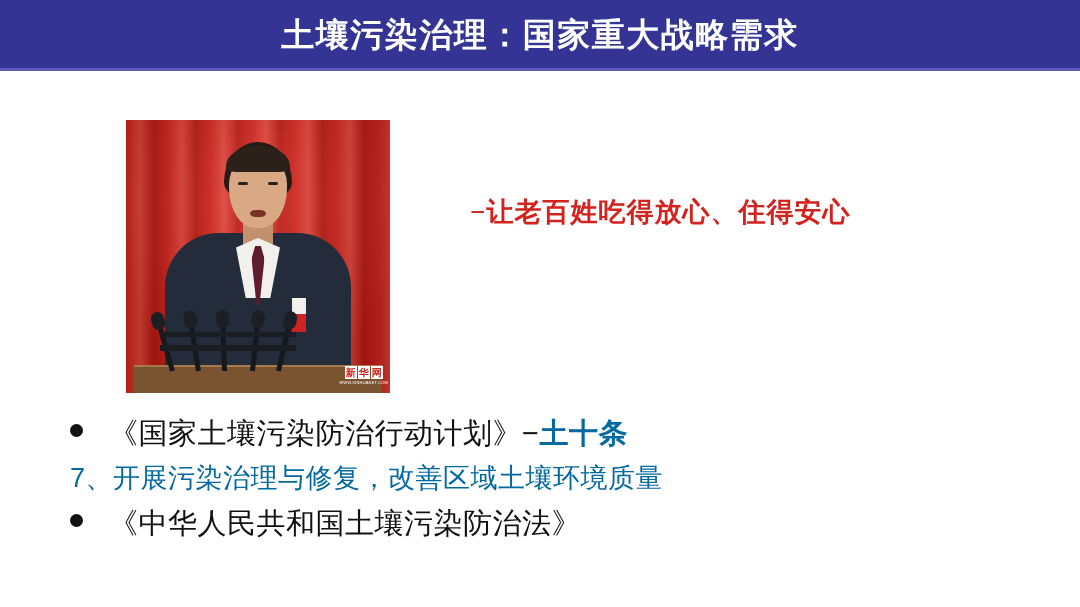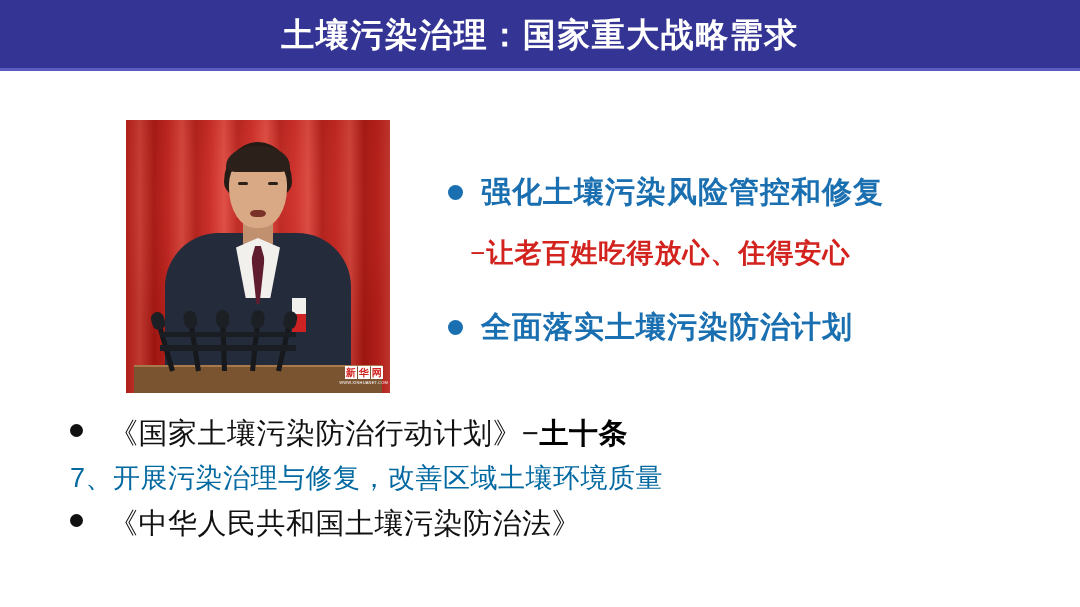--- a/index.html
+++ b/index.html
@@ -317,21 +317,21 @@
     top: -6px;
   }
   .bb-text {
     font-size: 29px;
     color: #111111;
     letter-spacing: 0.5px;
     white-space: nowrap;
     font-family: "Liberation Sans", "DejaVu Sans", sans-serif;
   }
   .bb-text .red {
-    color: #000000;
+    color: #0369a1;
     font-weight: bold;
   }
   .bb-plain {
     font-size: 27px;
     color: #0369a1;
     letter-spacing: 0.5px;
     white-space: nowrap;
     margin-bottom: 8px;
     font-family: "Liberation Sans", "DejaVu Sans", sans-serif;
   }
@@ -372,30 +372,22 @@
         <div class="wm-box">新</div>
         <div class="wm-box">华</div>
         <div class="wm-box">网</div>
       </div>
       <div class="wm-url">WWW.XINHUANET.COM</div>
     </div>
   </div>
 
   <div class="right-block">
 
-    <div class="rb-line">
-      <span class="dot-blue"></span>
-      <span class="rb-text">强化土壤污染风险管控和修复</span>
-    </div>
     <div class="rb-sub">−让老百姓吃得放心、住得安心</div>
 
-    <div class="rb-line second">
-      <span class="dot-blue"></span>
-      <span class="rb-text">全面落实土壤污染防治计划</span>
-    </div>
 
   </div>
 
   <div class="bottom-block">
 
     <div class="bb-row">
       <span class="dot-black"></span>
       <span class="bb-text"><span>《国家土壤污染防治行动计划》</span><span>−</span><span class="red">土十条</span></span>
     </div>
 

